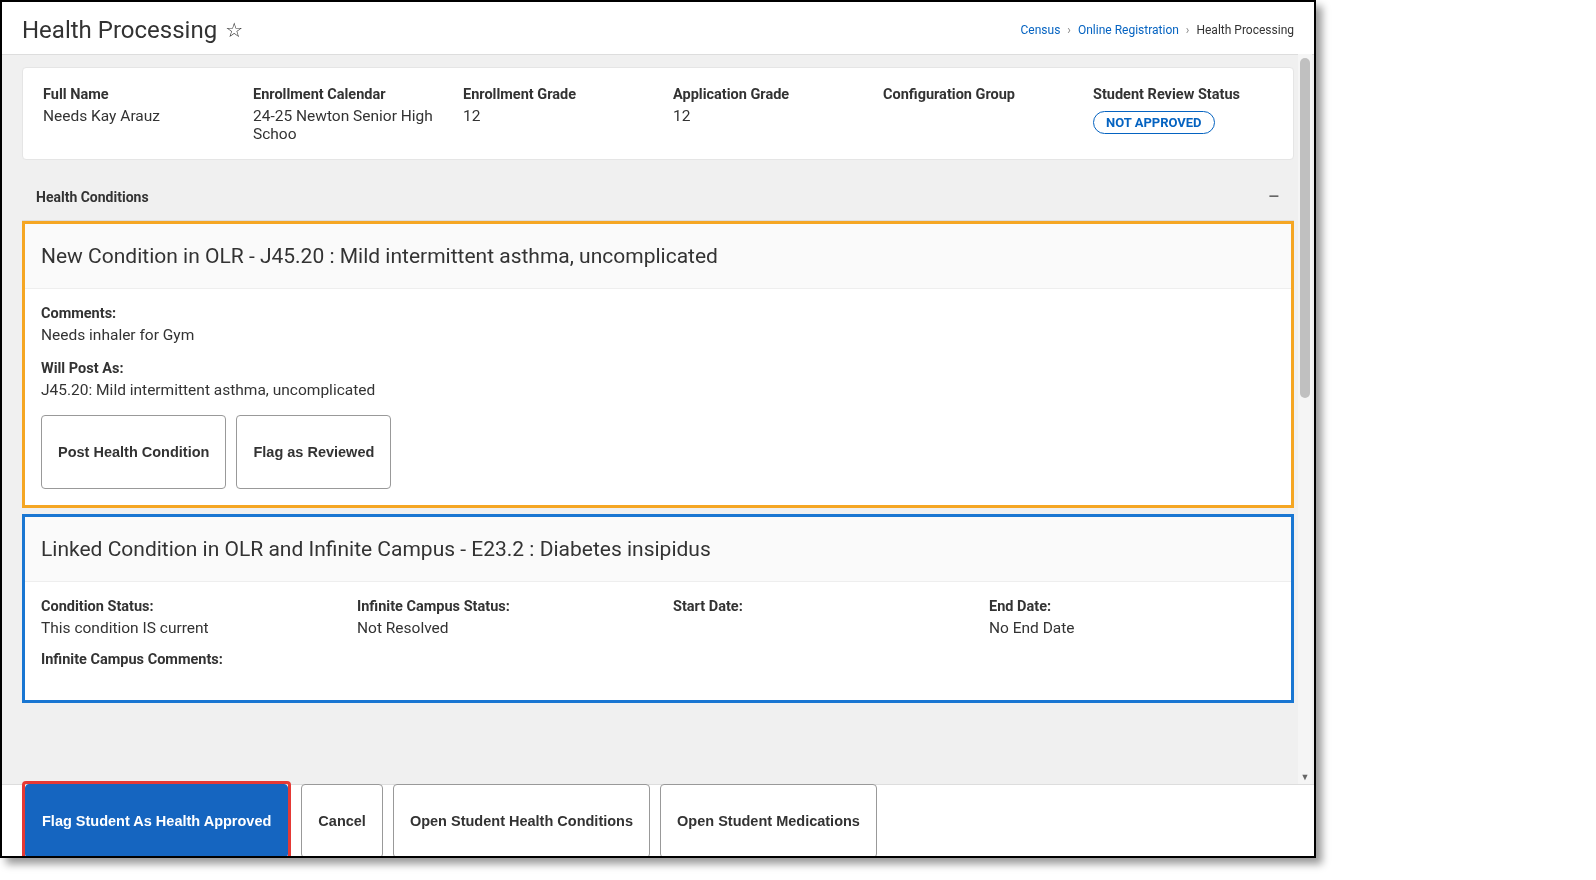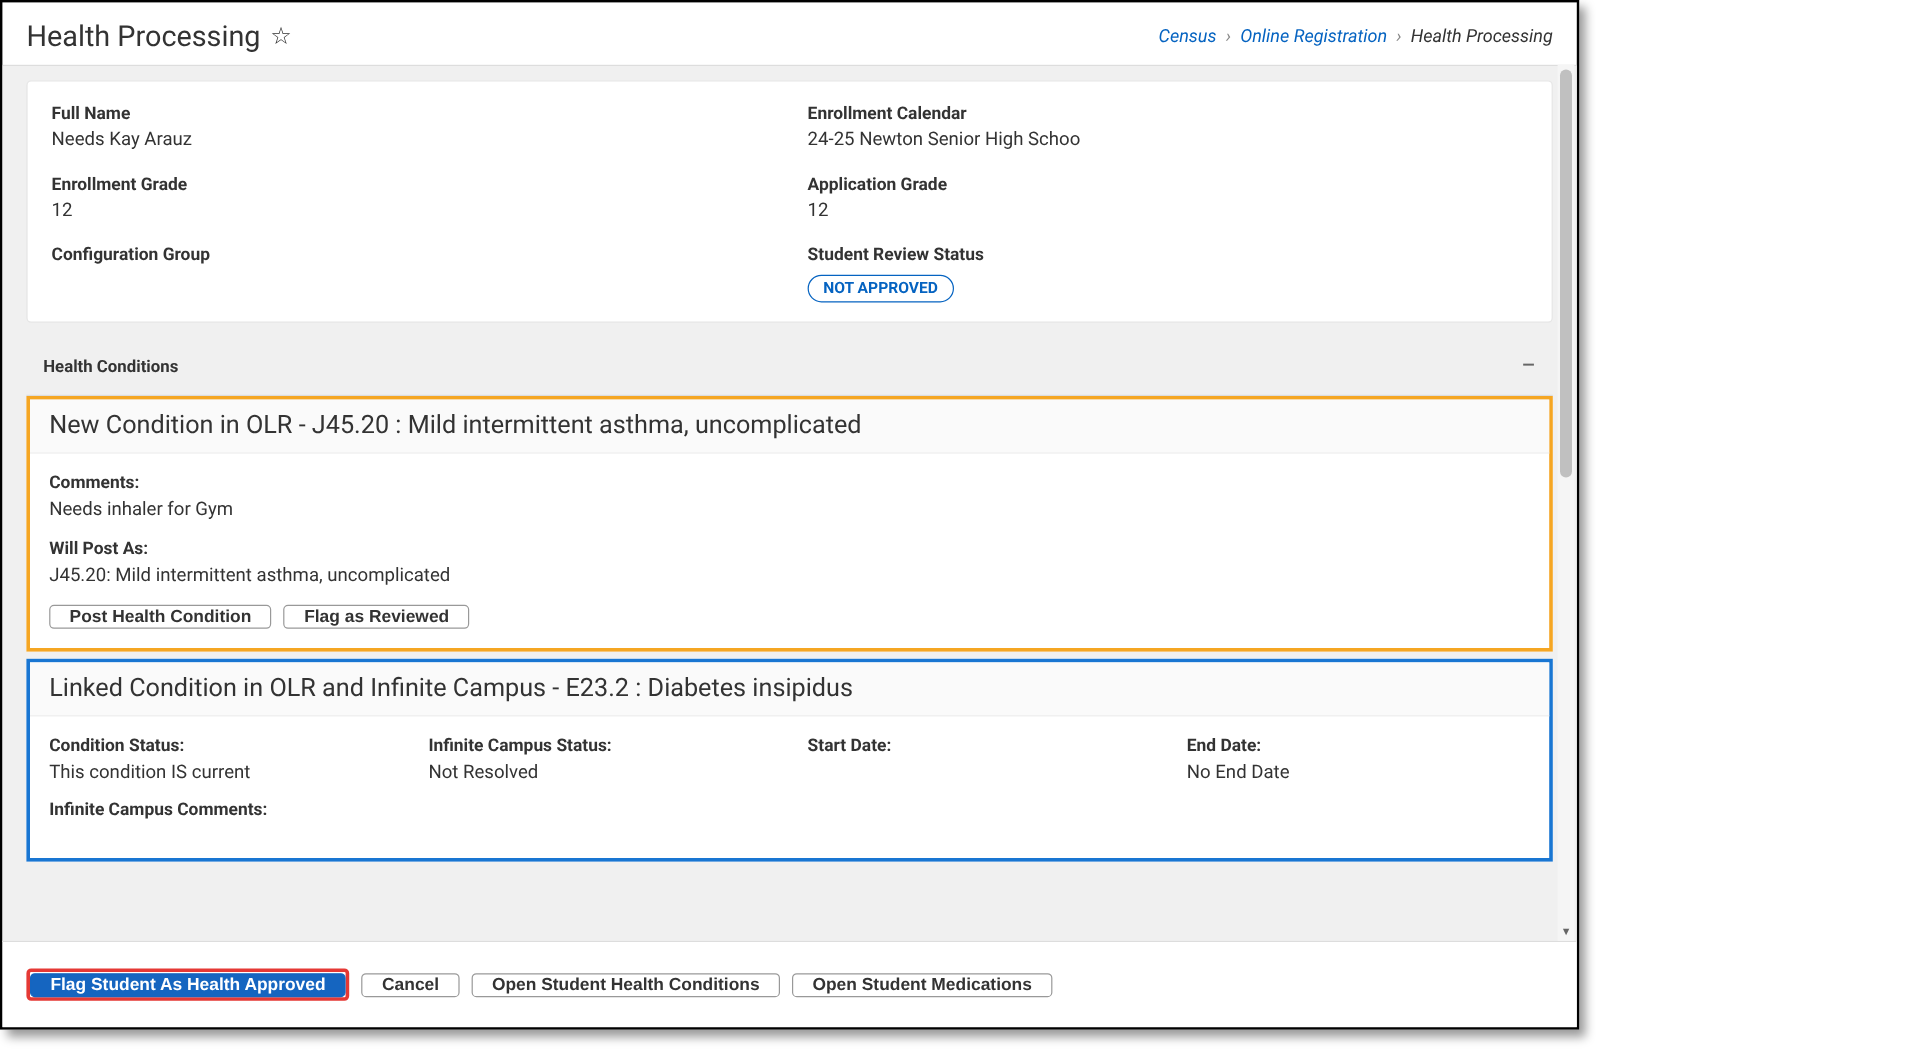--- a/index.html
+++ b/index.html
@@ -41,23 +41,22 @@
     .page-title {
       font-size: 24px;
       font-weight: 400;
       color: #333;
     }
     .star-icon {
       font-size: 20px;
       color: #333;
     }
     .breadcrumb {
-      font-size: 15px;
-      color: #333;
-      font-style: italic;
+      font-size: 12px;
+      color: #333;
     }
     .breadcrumb a {
       color: #0563c1;
       text-decoration: none;
     }
     .breadcrumb .sep {
       color: #888;
       margin: 0 4px;
     }
     .content-area {
@@ -68,21 +67,21 @@
     }
     .info-card {
       background: #fff;
       border: 1px solid #e5e5e5;
       border-radius: 4px;
       padding: 18px 20px 16px 20px;
       margin-bottom: 14px;
     }
     .info-grid {
       display: grid;
-      grid-template-columns: repeat(2, 1fr);
+      grid-template-columns: repeat(6, 1fr);
       gap: 20px 30px;
     }
     .info-field .label {
       font-weight: 700;
       font-size: 14.5px;
       color: #333;
       margin-bottom: 4px;
     }
     .info-field .value {
       font-size: 15.5px;
@@ -127,21 +126,21 @@
       border-top: 3px solid #f5a623;
     }
     .condition-card.blue {
       border: 3px solid #1976d2;
       margin-top: 6px;
     }
     .condition-title {
       font-size: 21px;
       font-weight: 400;
       color: #333;
-      padding: 10px 16px;
+      padding: 20px 16px;
       background: #fafafa;
       border-bottom: 1px solid #eee;
     }
     .condition-body {
       padding: 16px 16px 16px 16px;
     }
     .field-block {
       margin-bottom: 16px;
     }
     .field-block .label {
@@ -162,21 +161,21 @@
     }
     .btn-row {
       display: flex;
       gap: 10px;
       margin-top: 8px;
     }
     .btn {
       background: #fff;
       border: 1px solid #999;
       border-radius: 4px;
-      padding: 1px 16px;
+      padding: 28px 16px;
       font-size: 14.5px;
       font-weight: 600;
       color: #333;
       cursor: pointer;
     }
     .btn-primary {
       background: #1565c0;
       border-color: #1565c0;
       color: #fff;
     }

